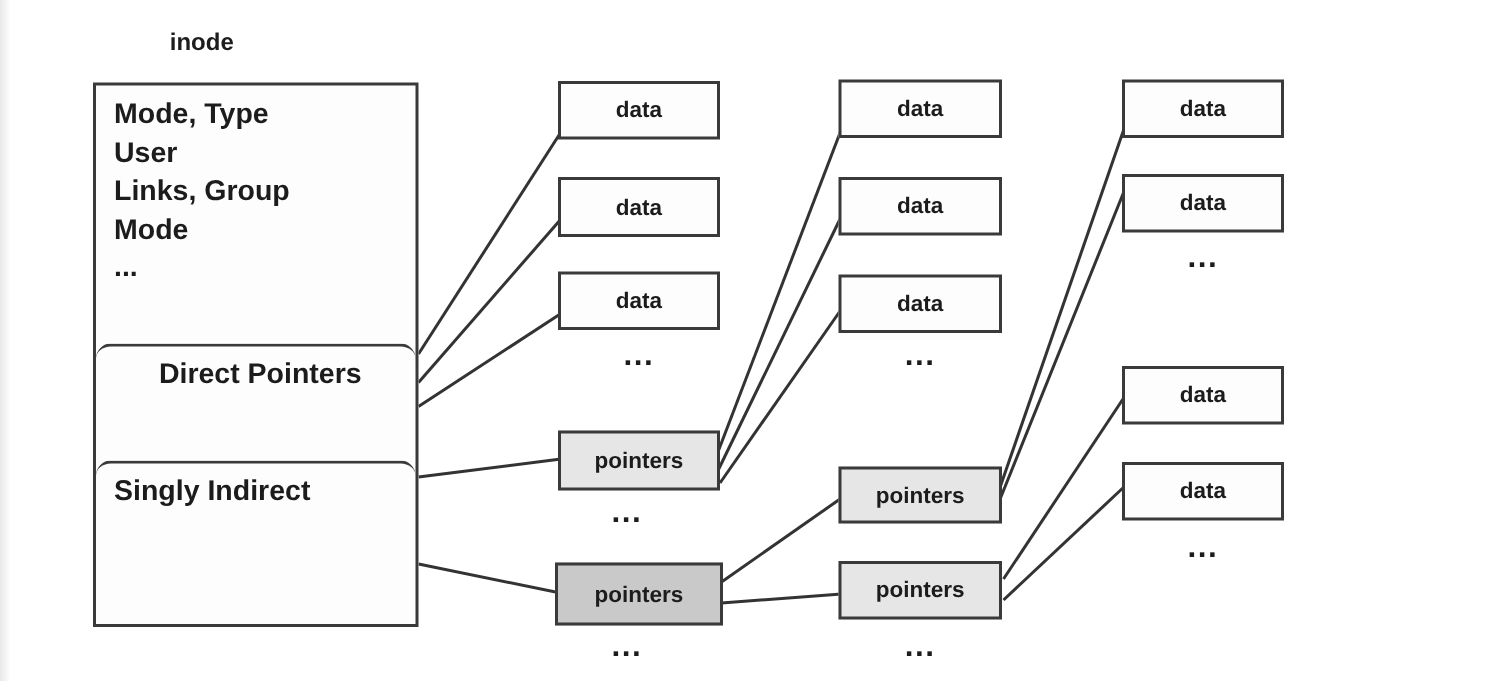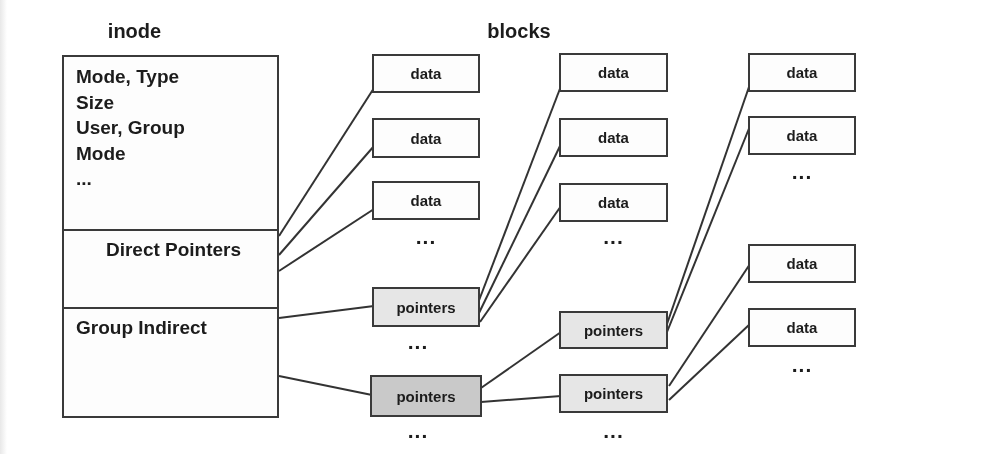--- a/index.html
+++ b/index.html
@@ -34,21 +34,21 @@
     position:absolute;
     left:0; top:0;
     width:994px; height:454px;
   }
   .lines-svg line{
     stroke:var(--connector-line);
     stroke-width:2;
   }
   .diagram-label{
     position:absolute;
-    font-size:20px;
+    font-size:16px;
     font-weight:bold;
     color:var(--text);
     text-align:center;
   }
   .box{
     position:absolute;
     box-sizing:border-box;
     border:2px solid var(--box-border);
     background:var(--data-fill);
     display:flex;
@@ -77,20 +77,21 @@
     border:2px solid var(--box-border);
     background:var(--data-fill);
     display:flex;
     flex-direction:column;
   }
   .inode-section{
     box-sizing:border-box;
     color:var(--text);
     font-size:19px;
     font-weight:bold;
+    border-radius:10px;
   }
   .inode-attrs{
     height:172px;
     padding:7px 6px 0 12px;
     line-height:25.5px;
   }
   .inode-row{ border-top:2px solid var(--box-border); padding:8px 6px 0 12px; }
   .sec-direct{ height:78px;text-align:center; }
   .sec-singly{ height:50px; }
   .sec-doubly{ flex:1; }
@@ -120,32 +121,31 @@
     <line x1="481" y1="402" x2="561" y2="396"></line>
 
     <line x1="667" y1="324" x2="750" y2="84"></line>
     <line x1="667" y1="332" x2="750" y2="126"></line>
 
     <line x1="669" y1="386" x2="750" y2="264"></line>
     <line x1="669" y1="400" x2="750" y2="324"></line>
   </svg>
 
   <div class="diagram-label" style="left:62px; top:20px; width:145px;">inode</div>
-  <div class="diagram-label" style="left:479px; top:20px; width:80px;">blocks</div>
 
   <div class="inode-box">
     <div class="inode-section inode-attrs">
       <div>Mode, Type</div>
-      <div>Size</div>
-      <div>User, Group</div>
+      <div>User</div>
+      <div>Links, Group</div>
       <div>Mode</div>
       <div>...</div>
     </div>
     <div class="inode-section inode-row sec-direct">Direct Pointers</div>
-    <div class="inode-section inode-row sec-singly">Group Indirect</div>
+    <div class="inode-section inode-row sec-singly">Singly Indirect</div>
   </div>
 
   <div class="box" style="left:372px; top:54px;  width:108px; height:39px;">data</div>
   <div class="box" style="left:372px; top:118px; width:108px; height:40px;">data</div>
   <div class="box" style="left:372px; top:181px; width:108px; height:39px;">data</div>
   <div class="ellipsis" style="left:372px; top:228px; width:108px;">...</div>
 
   <div class="box pointer-light" style="left:372px; top:287px; width:108px; height:40px;">pointers</div>
   <div class="ellipsis" style="left:364px; top:333px; width:108px;">...</div>
 

